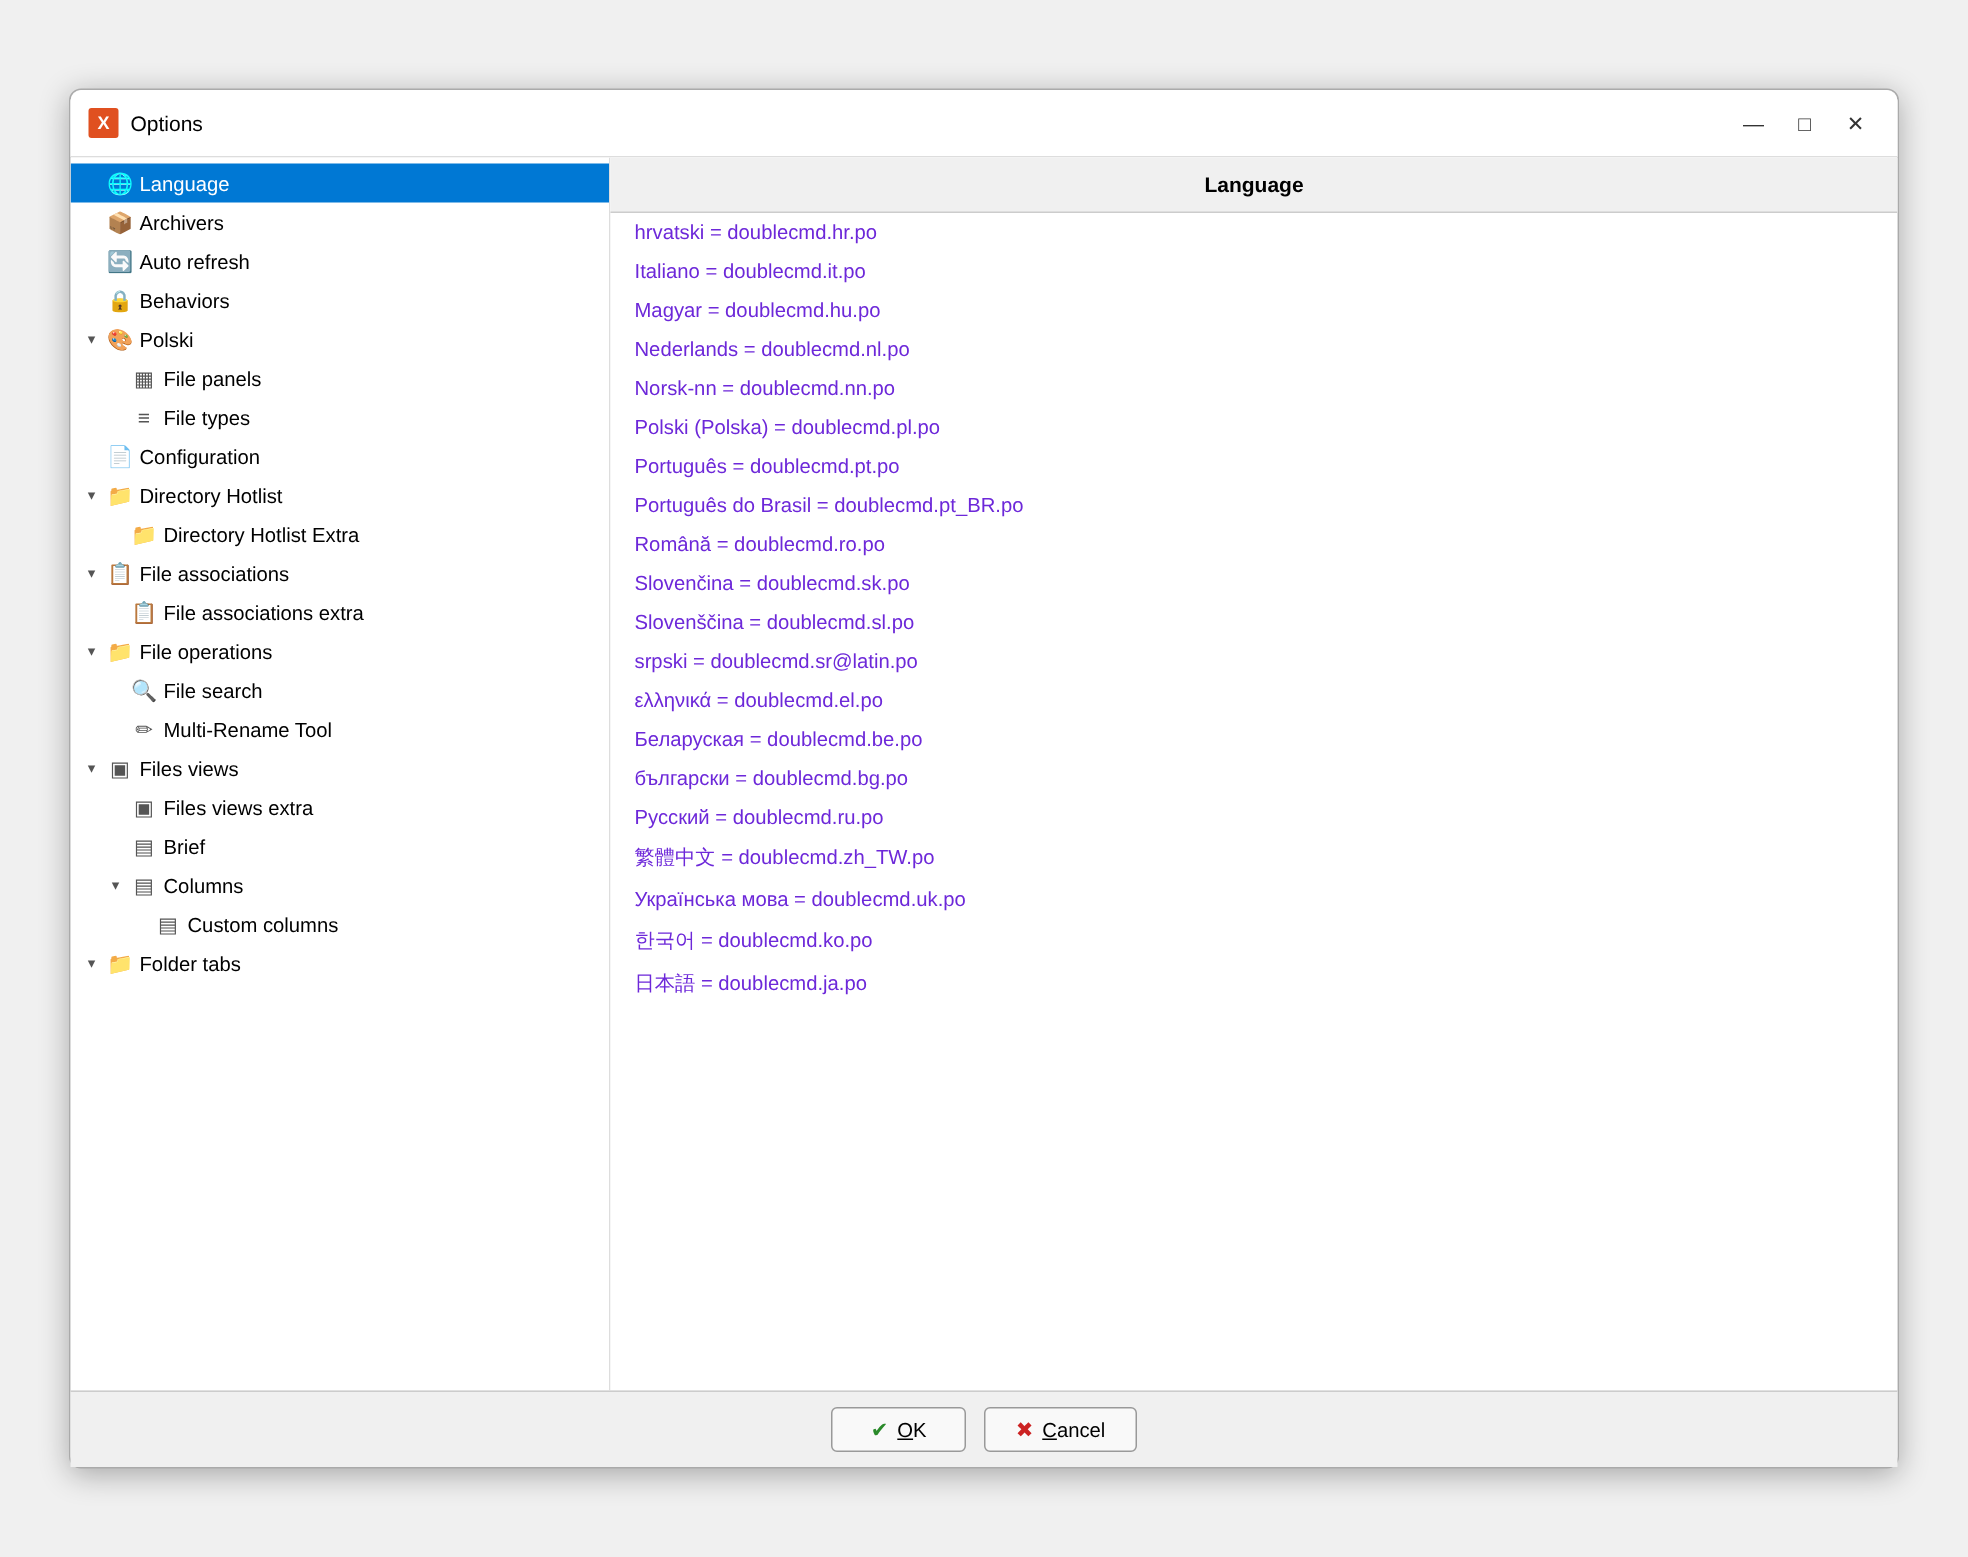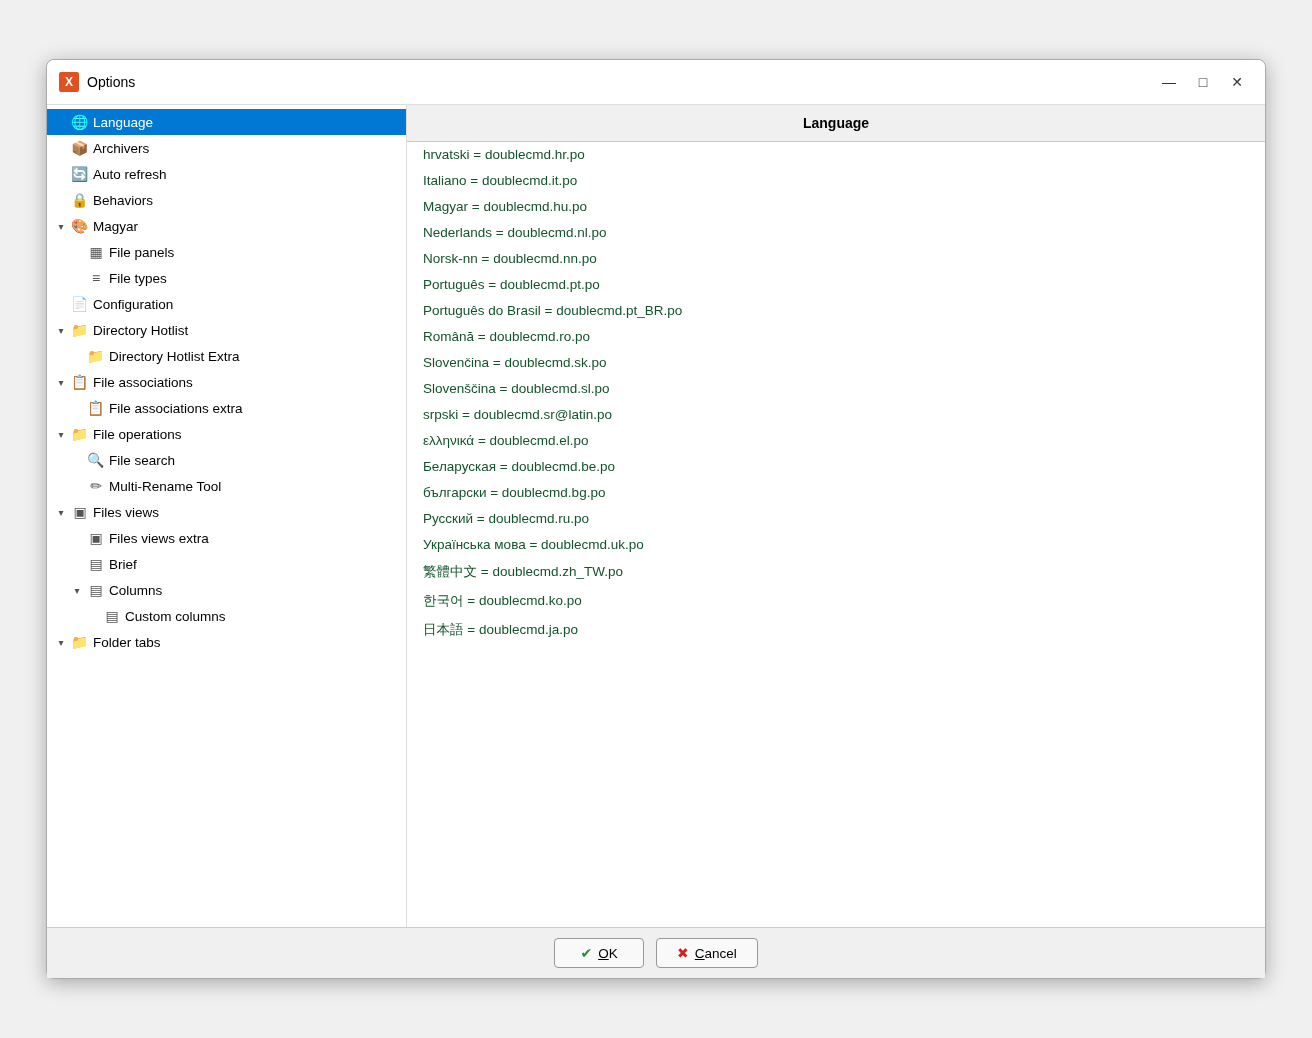--- a/index.html
+++ b/index.html
@@ -136,21 +136,21 @@
     }
     .language-list {
       flex: 1;
       overflow-y: auto;
       padding: 0;
     }
     .lang-item {
       padding: 5px 16px;
       cursor: pointer;
       font-size: 13.5px;
-      color: #14532d;
+      color: #6d28d9;
       border-bottom: 1px solid transparent;
     }
     .lang-item.selected {
       background: #0078d4;
       color: white;
     }
     .footer {
       background: #f0f0f0;
       border-top: 1px solid #ccc;
       padding: 10px 16px;
@@ -216,21 +216,21 @@
           <span class="item-label">Auto refresh</span>
         </div>
         <div class="sidebar-item" style="padding-left: 8px;">
           <span class="expand-arrow leaf"></span>
           <span class="item-icon" style="color: rgb(136, 136, 136); font-size: 14px;">🔒</span>
           <span class="item-label">Behaviors</span>
         </div>
         <div class="sidebar-item" style="padding-left: 8px;">
           <span class="expand-arrow expanded"></span>
           <span class="item-icon" style="color: rgb(204, 85, 0); font-size: 14px;">🎨</span>
-          <span class="item-label">Magyar</span>
+          <span class="item-label">Polski</span>
         </div>
         <div class="sidebar-item" style="padding-left: 24px;">
           <span class="expand-arrow leaf"></span>
           <span class="item-icon" style="color: rgb(85, 85, 85); font-size: 14px;">▦</span>
           <span class="item-label">File panels</span>
         </div>
         <div class="sidebar-item" style="padding-left: 24px;">
           <span class="expand-arrow leaf"></span>
           <span class="item-icon" style="color: rgb(85, 85, 85); font-size: 14px;">≡</span>
           <span class="item-label">File types</span>
@@ -309,32 +309,33 @@
 
     <div class="main-panel">
       <div class="panel-header">Language</div>
       <div class="scrollbar-area">
         <div class="language-list" id="language-list-container">
         <div class="lang-item">hrvatski = doublecmd.hr.po</div>
             <div class="lang-item">Italiano = doublecmd.it.po</div>
             <div class="lang-item">Magyar = doublecmd.hu.po</div>
             <div class="lang-item">Nederlands = doublecmd.nl.po</div>
             <div class="lang-item">Norsk-nn = doublecmd.nn.po</div>
+            <div class="lang-item">Polski (Polska) = doublecmd.pl.po</div>
             <div class="lang-item">Português = doublecmd.pt.po</div>
             <div class="lang-item">Português do Brasil = doublecmd.pt_BR.po</div>
             <div class="lang-item">Română = doublecmd.ro.po</div>
             <div class="lang-item">Slovenčina = doublecmd.sk.po</div>
             <div class="lang-item">Slovenščina = doublecmd.sl.po</div>
             <div class="lang-item">srpski = doublecmd.sr@latin.po</div>
             <div class="lang-item">ελληνικά = doublecmd.el.po</div>
             <div class="lang-item">Беларуская = doublecmd.be.po</div>
             <div class="lang-item">български = doublecmd.bg.po</div>
             <div class="lang-item">Русский = doublecmd.ru.po</div>
+            <div class="lang-item">繁體中文 = doublecmd.zh_TW.po</div>
             <div class="lang-item">Українська мова = doublecmd.uk.po</div>
-            <div class="lang-item">繁體中文 = doublecmd.zh_TW.po</div>
             <div class="lang-item">한국어 = doublecmd.ko.po</div>
             <div class="lang-item">日本語 = doublecmd.ja.po</div>
           </div>
       </div>
     </div>
   </div>
 
   <div class="footer">
     <button class="footer-btn">
       <span class="btn-icon ok-icon">✔</span>

